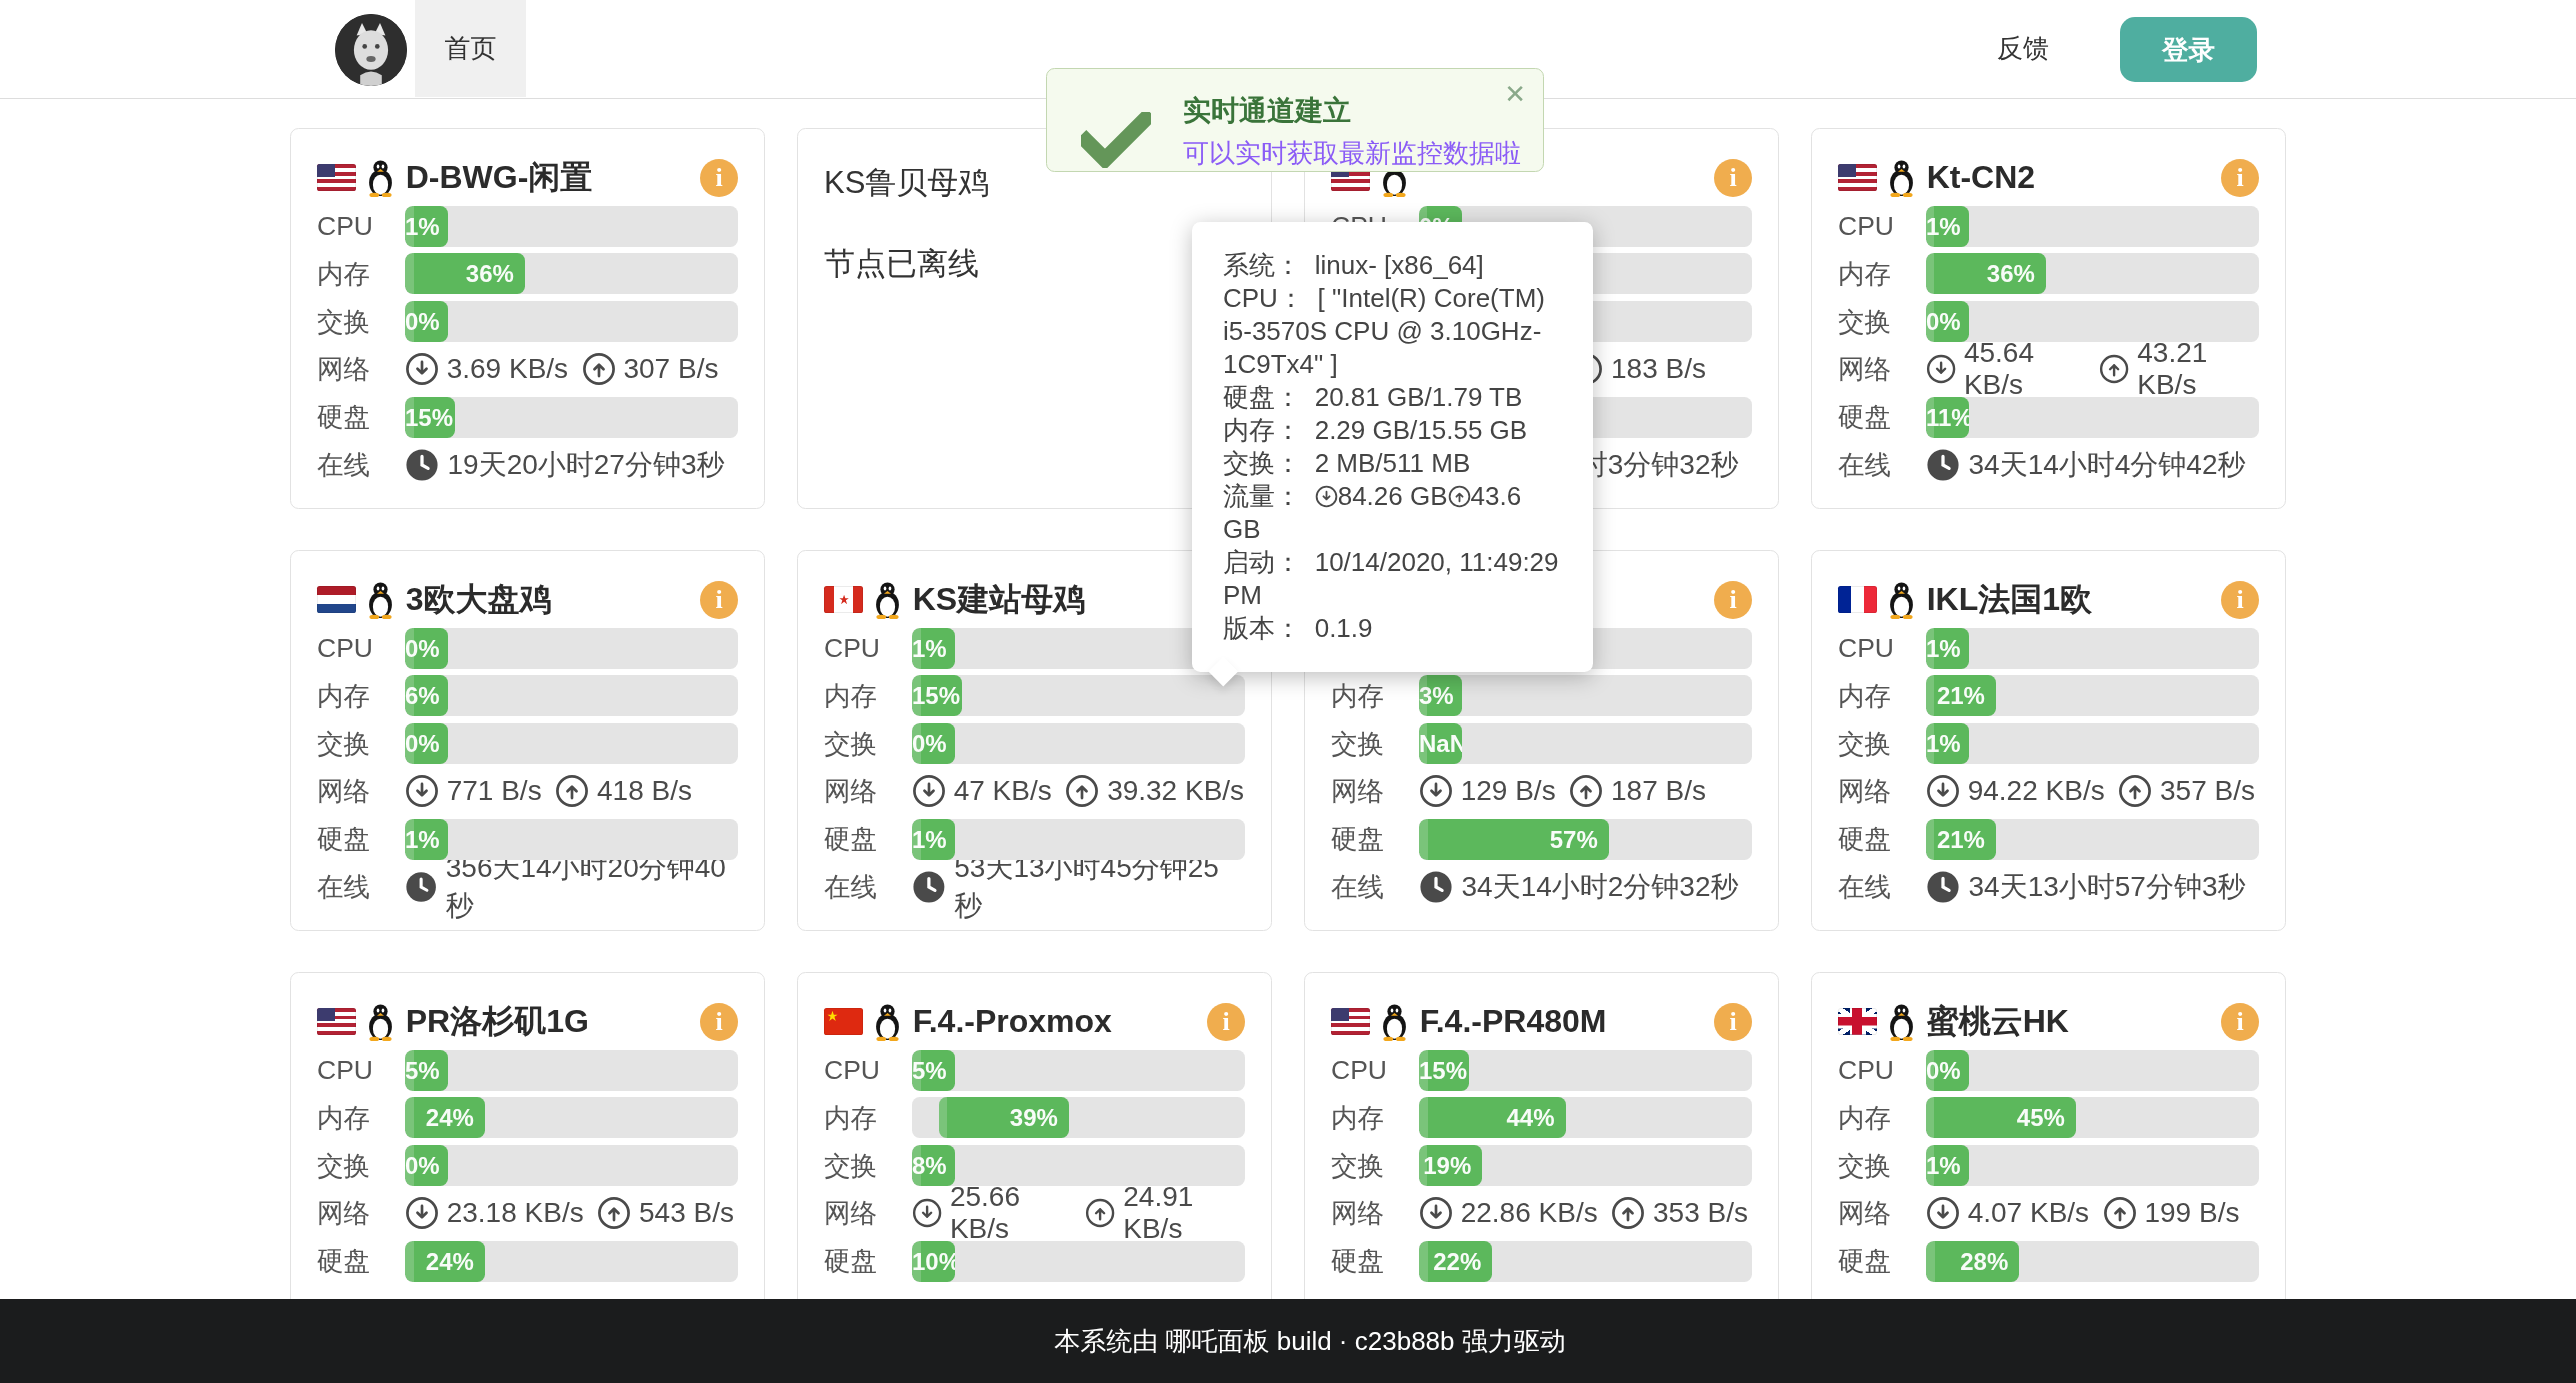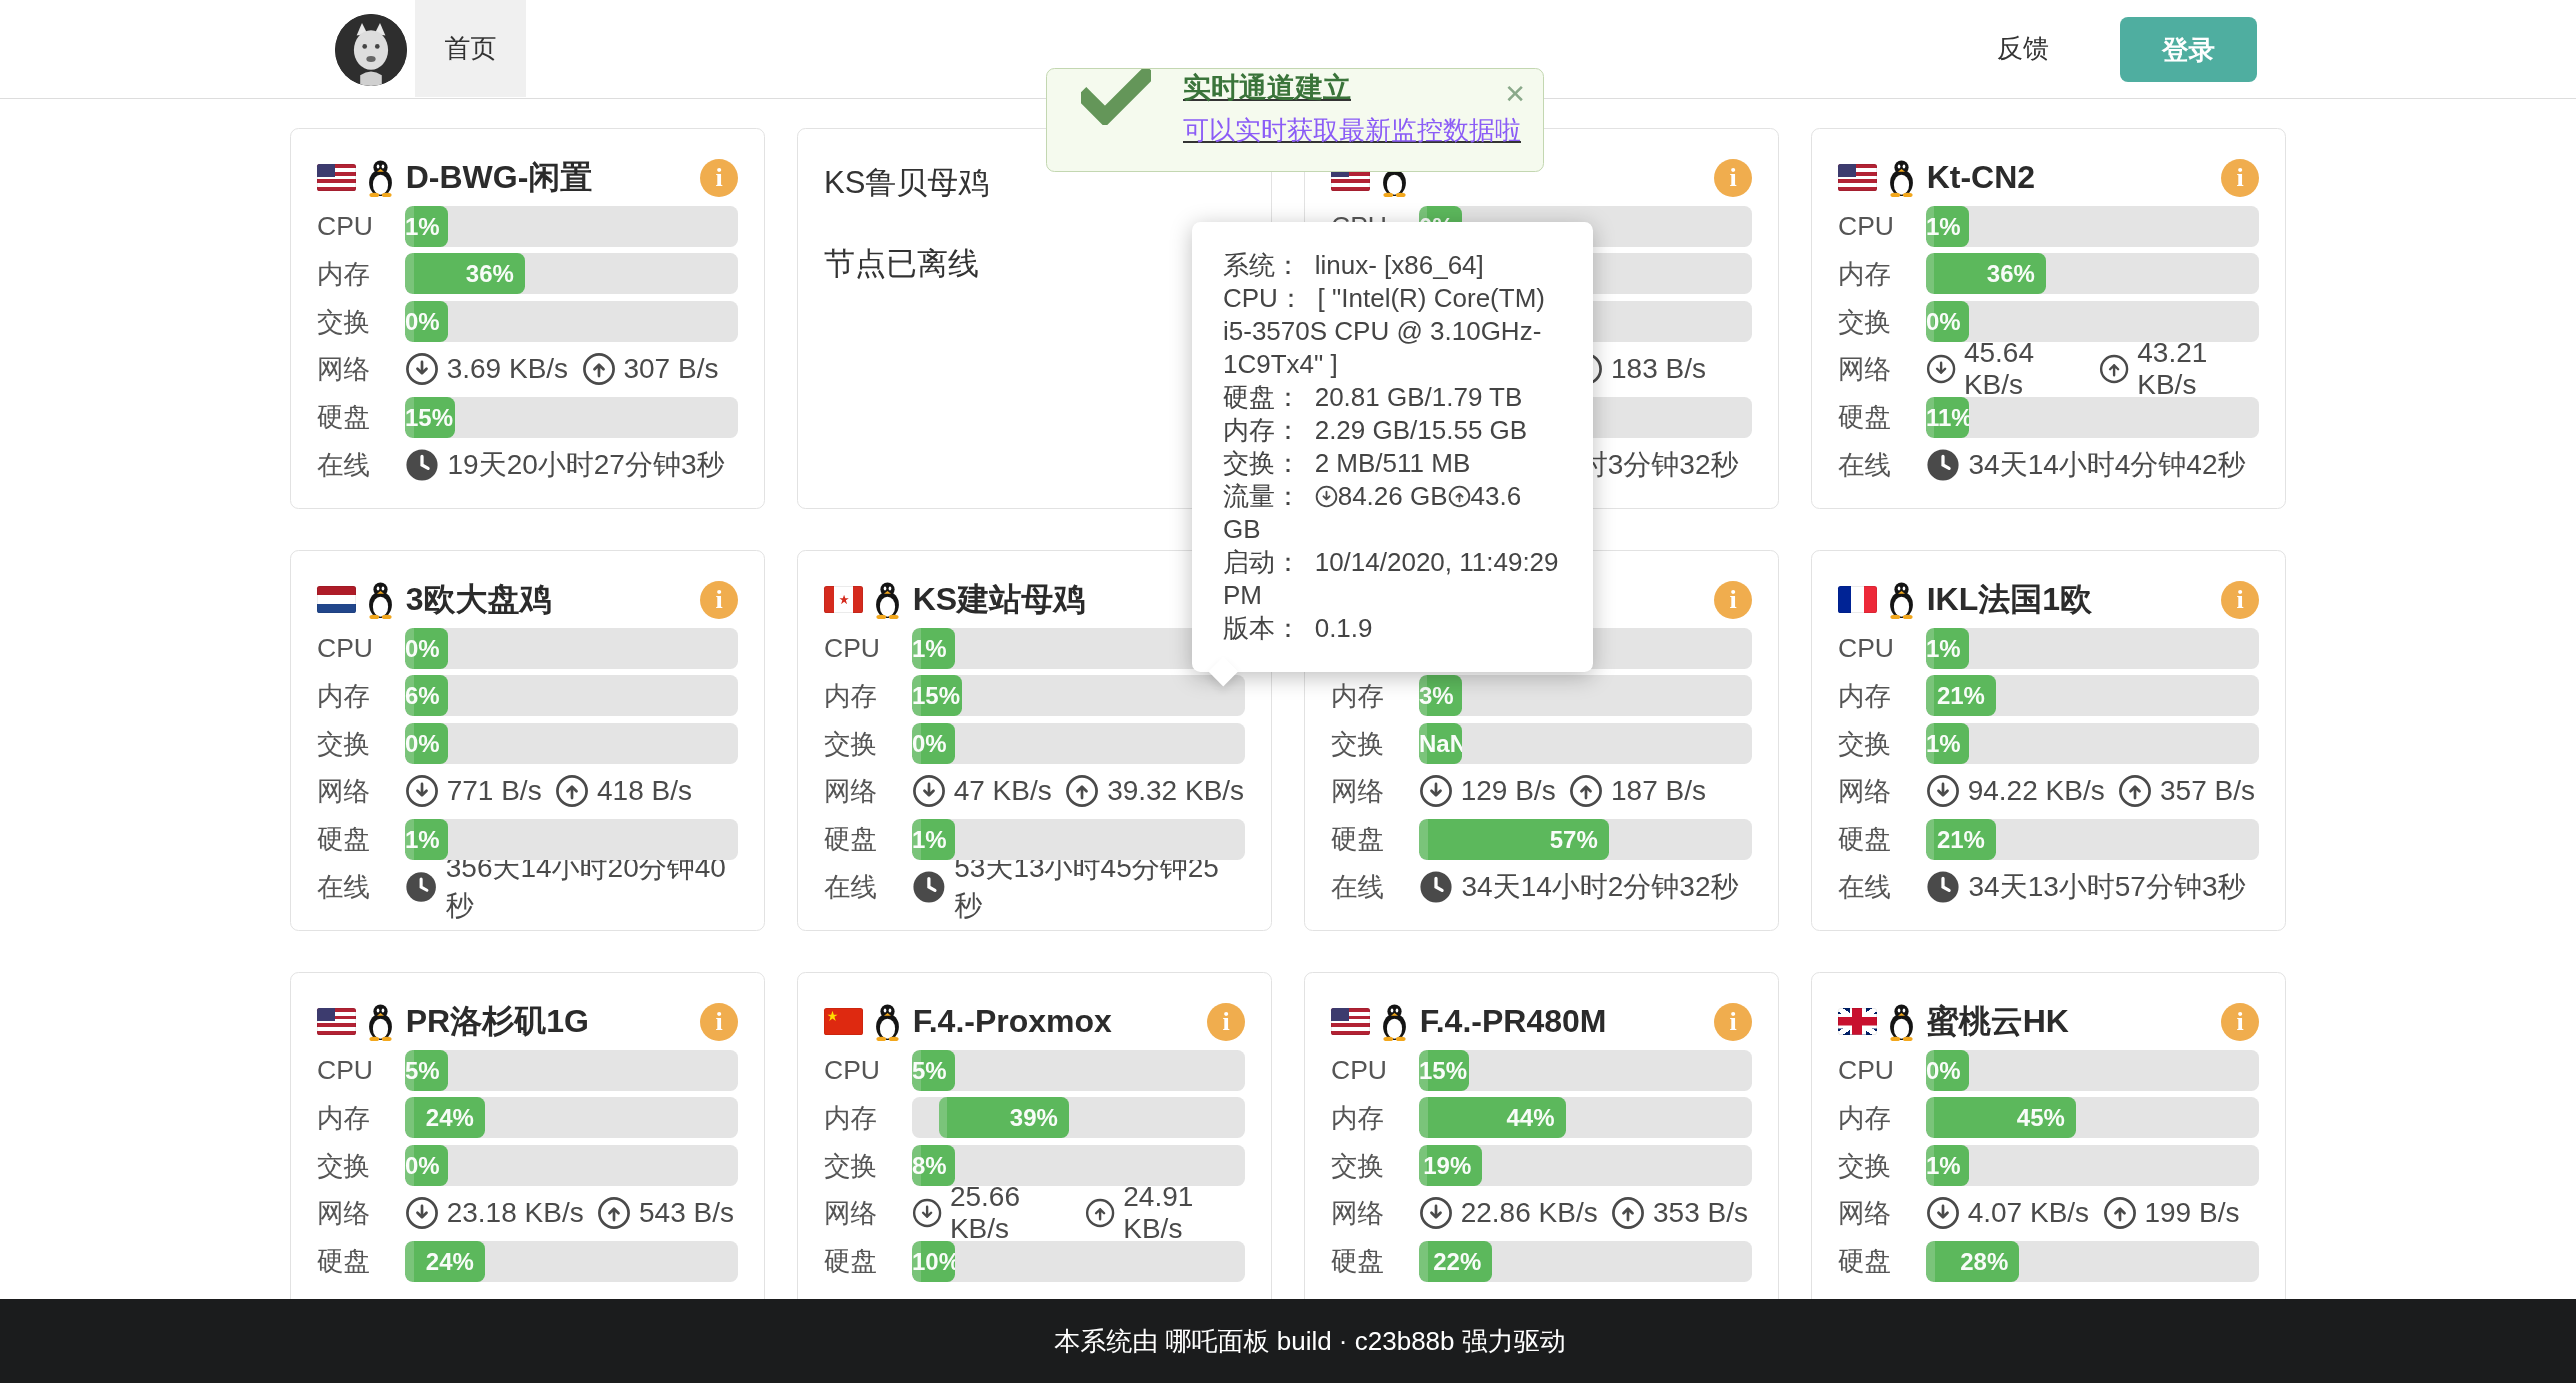--- a/index.html
+++ b/index.html
@@ -10,21 +10,21 @@
   
   .header { position:absolute; top:0; left:0; width:100%; height:99px; background:#fff;
     border-bottom:1.7px solid #ddd; z-index:10; }
   .avatar { position:absolute; left:335px; top:13.7px; width:72px; height:72px; border-radius:50%;
     overflow:hidden; background:#2e2e2e; }
   .tab-home { position:absolute; left:415px; top:0; width:111px; height:97px; background:#f0f0f0;
     text-align:center; line-height:97px; font-size:26px; color:#333; cursor:pointer; }
   .feedback { position:absolute; left:1997px; top:0; height:97px; line-height:97px;
     font-size:26px; color:#333; cursor:pointer; }
   .login-btn { position:absolute; left:2120px; top:17px; width:137px; height:65px; border:none;
-    border-radius:8px; background:#4faea0; color:#fff; font-size:26.5px; font-weight:bold;
+    border-radius:15px; background:#4faea0; color:#fff; font-size:26.5px; font-weight:bold;
     font-family:inherit; cursor:pointer; }
 
   
   .grid { position:absolute; left:290px; top:128px; display:grid;
     grid-template-columns:repeat(4,475px); column-gap:32px; row-gap:41px; z-index:1; }
   .card { width:475px; height:381px; background:#fff; border:1.7px solid #e2e2e2; border-radius:8.5px;
     padding:20.5px 26px 0 26px; }
   .card-head { display:flex; align-items:center; height:56px; }
   .flag { width:39px; height:26.5px; border-radius:2.6px; flex:0 0 auto; position:relative;
     overflow:hidden; box-shadow:0 0 0 0.9px rgba(0,0,0,.08) inset; }
@@ -47,22 +47,22 @@
   .nettext .nval { margin-left:7.7px; }
   .nettext .upicon { margin-left:13.7px; }
   .onlinetext .oval { margin-left:8.5px; }
   .circ { color:#4a4a4a; }
   .offline-body { padding-top:12px; }
   .off-name { font-size:31px; color:#333; }
   .off-msg { font-size:31px; color:#333; margin-top:39px; }
 
   
   .toast { position:absolute; left:1046px; top:68px; width:498px; height:104px; background:#f5faee;
-    border:1.7px solid #c3d7b1; border-radius:8.5px; z-index:60; display:flex; align-items:flex-start;
-    padding:0 22px;text-decoration:underline; }
+    border:1.7px solid #c3d7b1; border-radius:8.5px; z-index:60; display:flex; align-items:flex-end;
+    padding:0 22px; }
   .toast-check { flex:0 0 auto; margin-left:12px; }
   .toast-texts { margin-left:32px; }
   .toast-title { font-size:28px; font-weight:bold; color:#3a743a; }
   .toast-msg { font-size:26px; color:#8b5cf6; margin-top:6px; }
   .toast-close { position:absolute; right:17px; top:10.2px; font-size:26px; font-weight:bold;
     color:#8aa98a; cursor:pointer; }
 
   
   .tooltip { position:absolute; left:1192px; top:222px; width:401px; min-height:331px; background:#fff;
     border-radius:8.5px; box-shadow:0 4.3px 22px rgba(0,0,0,.25); z-index:50; padding:27px 31px;

